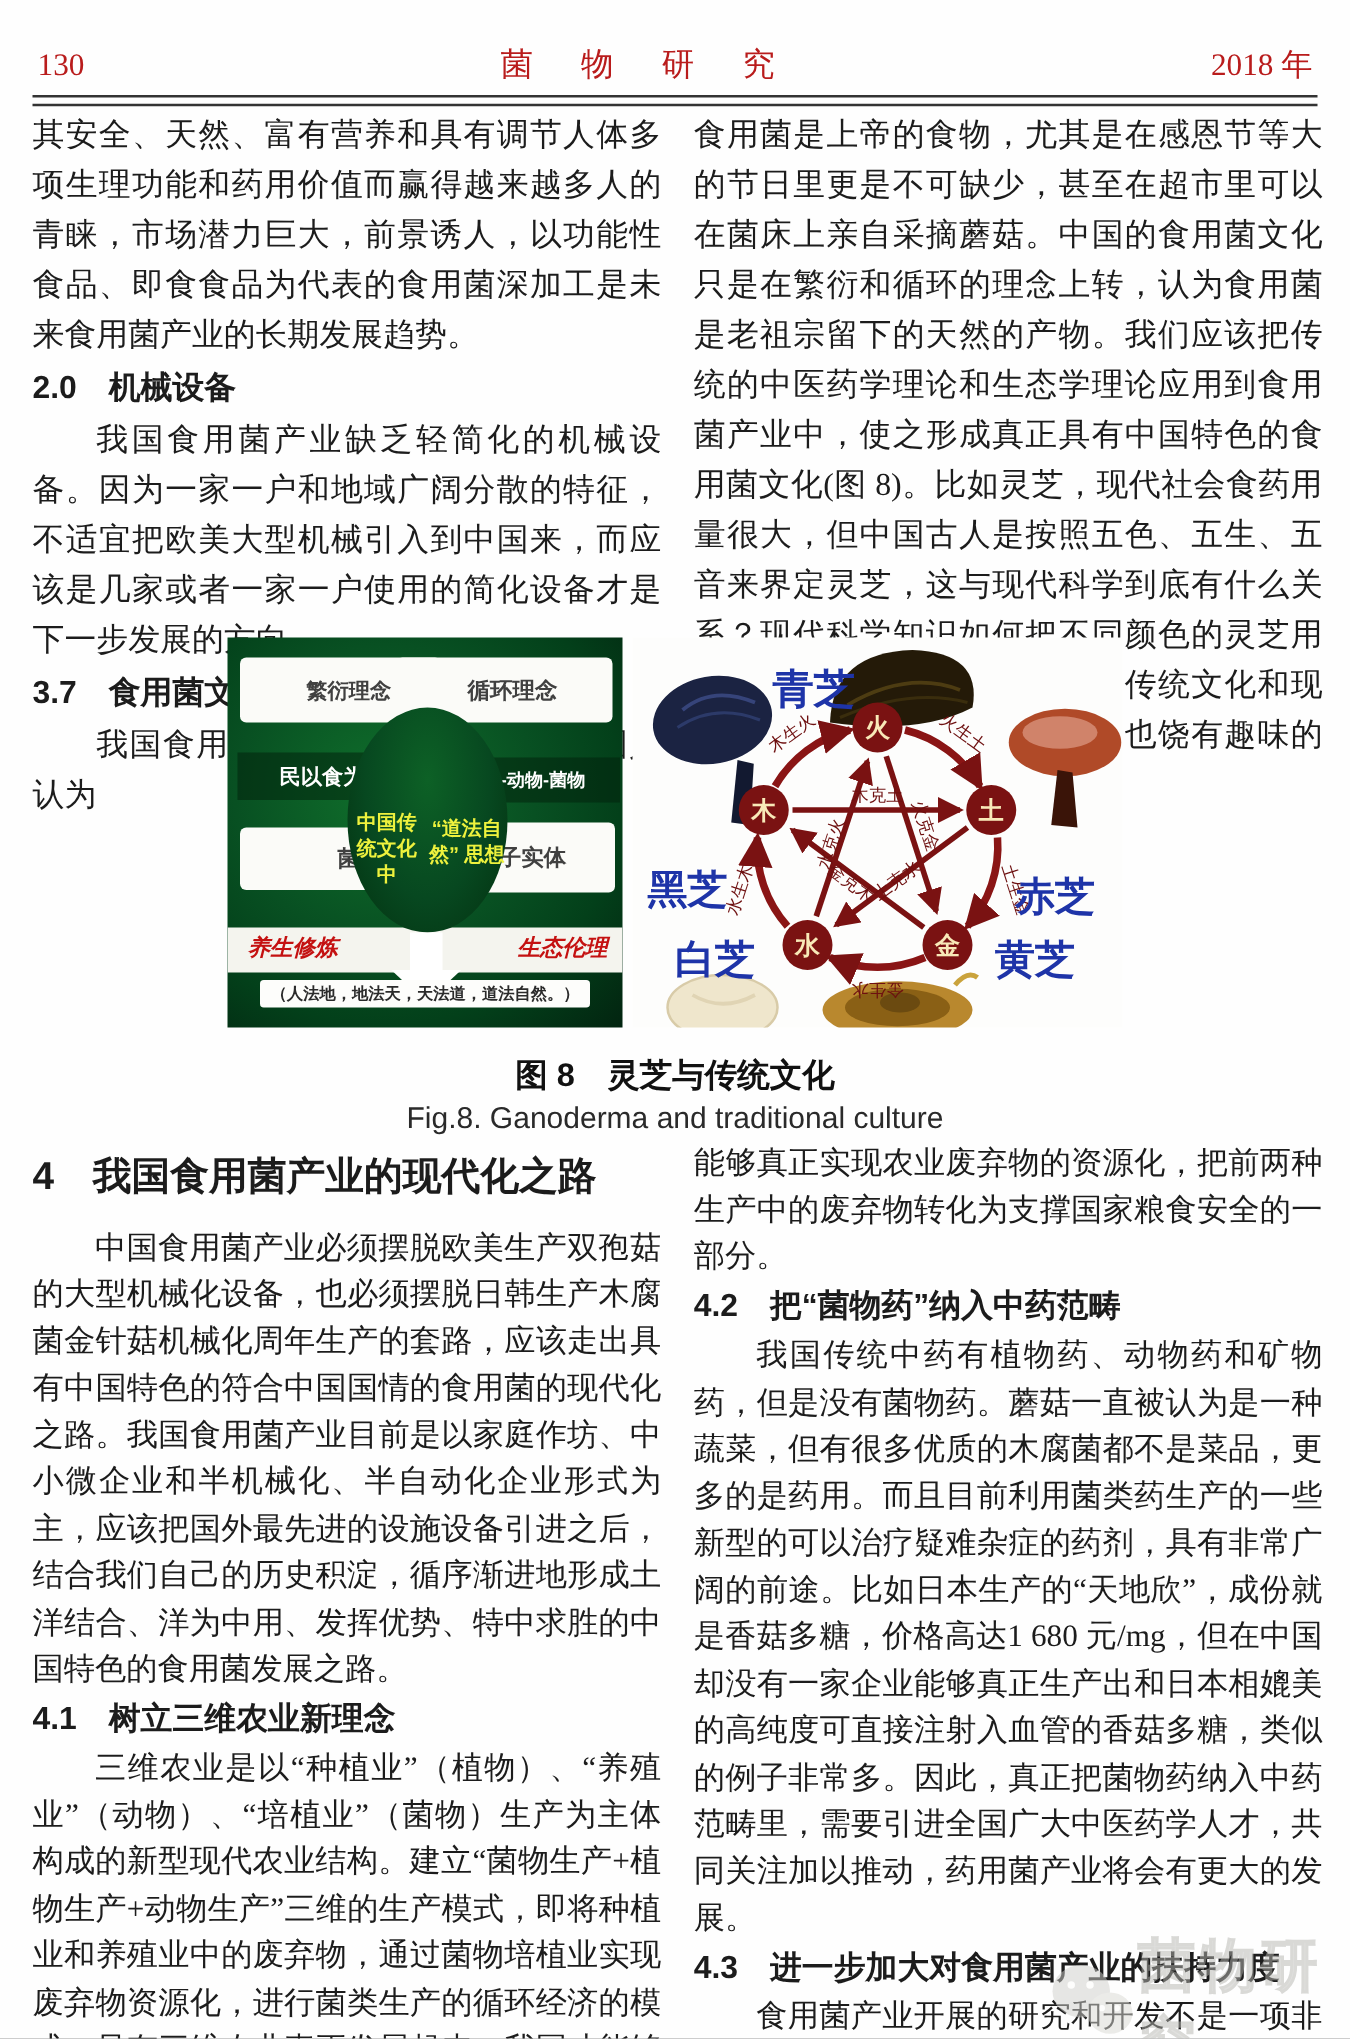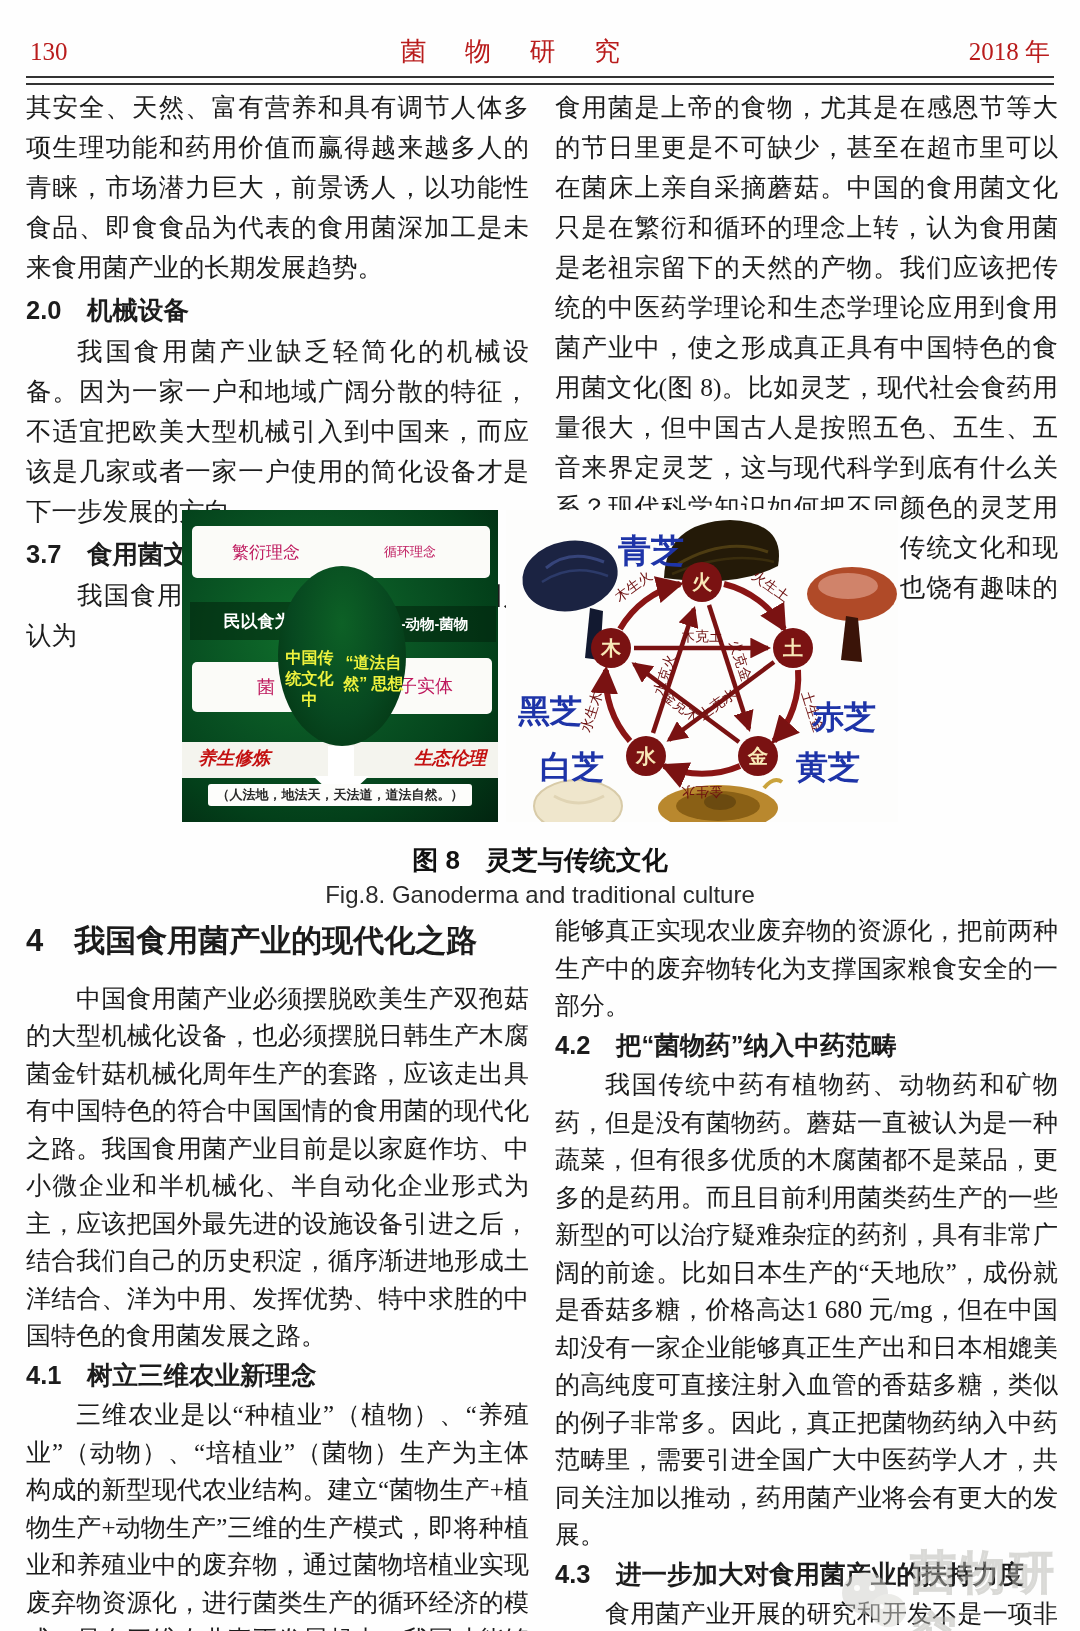--- a/index.html
+++ b/index.html
@@ -30,23 +30,23 @@
     font-size:31px; margin:10px 0 20px 0; text-align:left; }
   
   .figure-wrap { position:absolute; top:510px; left:50%; transform:translateX(-50%);
     width:716px; height:314px; display:flex; gap:8px; }
   
   .gd { position:relative; width:316px; height:312px; overflow:hidden;
     background:radial-gradient(ellipse at 40% 40%, #10702c 0%, #085022 45%, #03401a 70%, #022410 100%);
     font-family:"Liberation Sans", sans-serif; }
   .gd-white-box { position:absolute; background:#fbfbf8; border-radius:5px;
     display:flex; align-items:center; justify-content:center;
-    font-weight:normal; color:#be185d; }
+    font-weight:bold; color:#404040;padding-left:13px; }
   .gd-box-tl { left:10px; top:16px; width:148px; height:52px; font-size:17px; }
-  .gd-box-tr { right:8px; top:16px; width:160px; height:52px; font-size:13px; }
+  .gd-box-tr { right:8px; top:16px; width:160px; height:52px; font-size:18px; }
   .gd-band { position:absolute; background:rgba(1,35,13,0.55); color:#fff;
     font-weight:bold; display:flex; align-items:center; justify-content:center; }
   .gd-band-l { left:8px; top:92px; width:152px; height:38px; font-size:17px; }
   .gd-band-r { right:2px; top:96px; width:152px; height:36px; font-size:14.5px; }
   .gd-wb-l { left:10px; top:152px; width:148px; height:50px; font-size:18px; }
   .gd-wb-r { right:6px; top:148px; width:132px; height:56px; font-size:18px; }
   .gd-strip { position:absolute; left:0; right:0; top:232px; height:36px;
     background:#f4f4ee; }
   .gd-red { position:absolute; top:236px; font-weight:bold; font-size:18px;
     color:#c41111; font-style:italic; }

